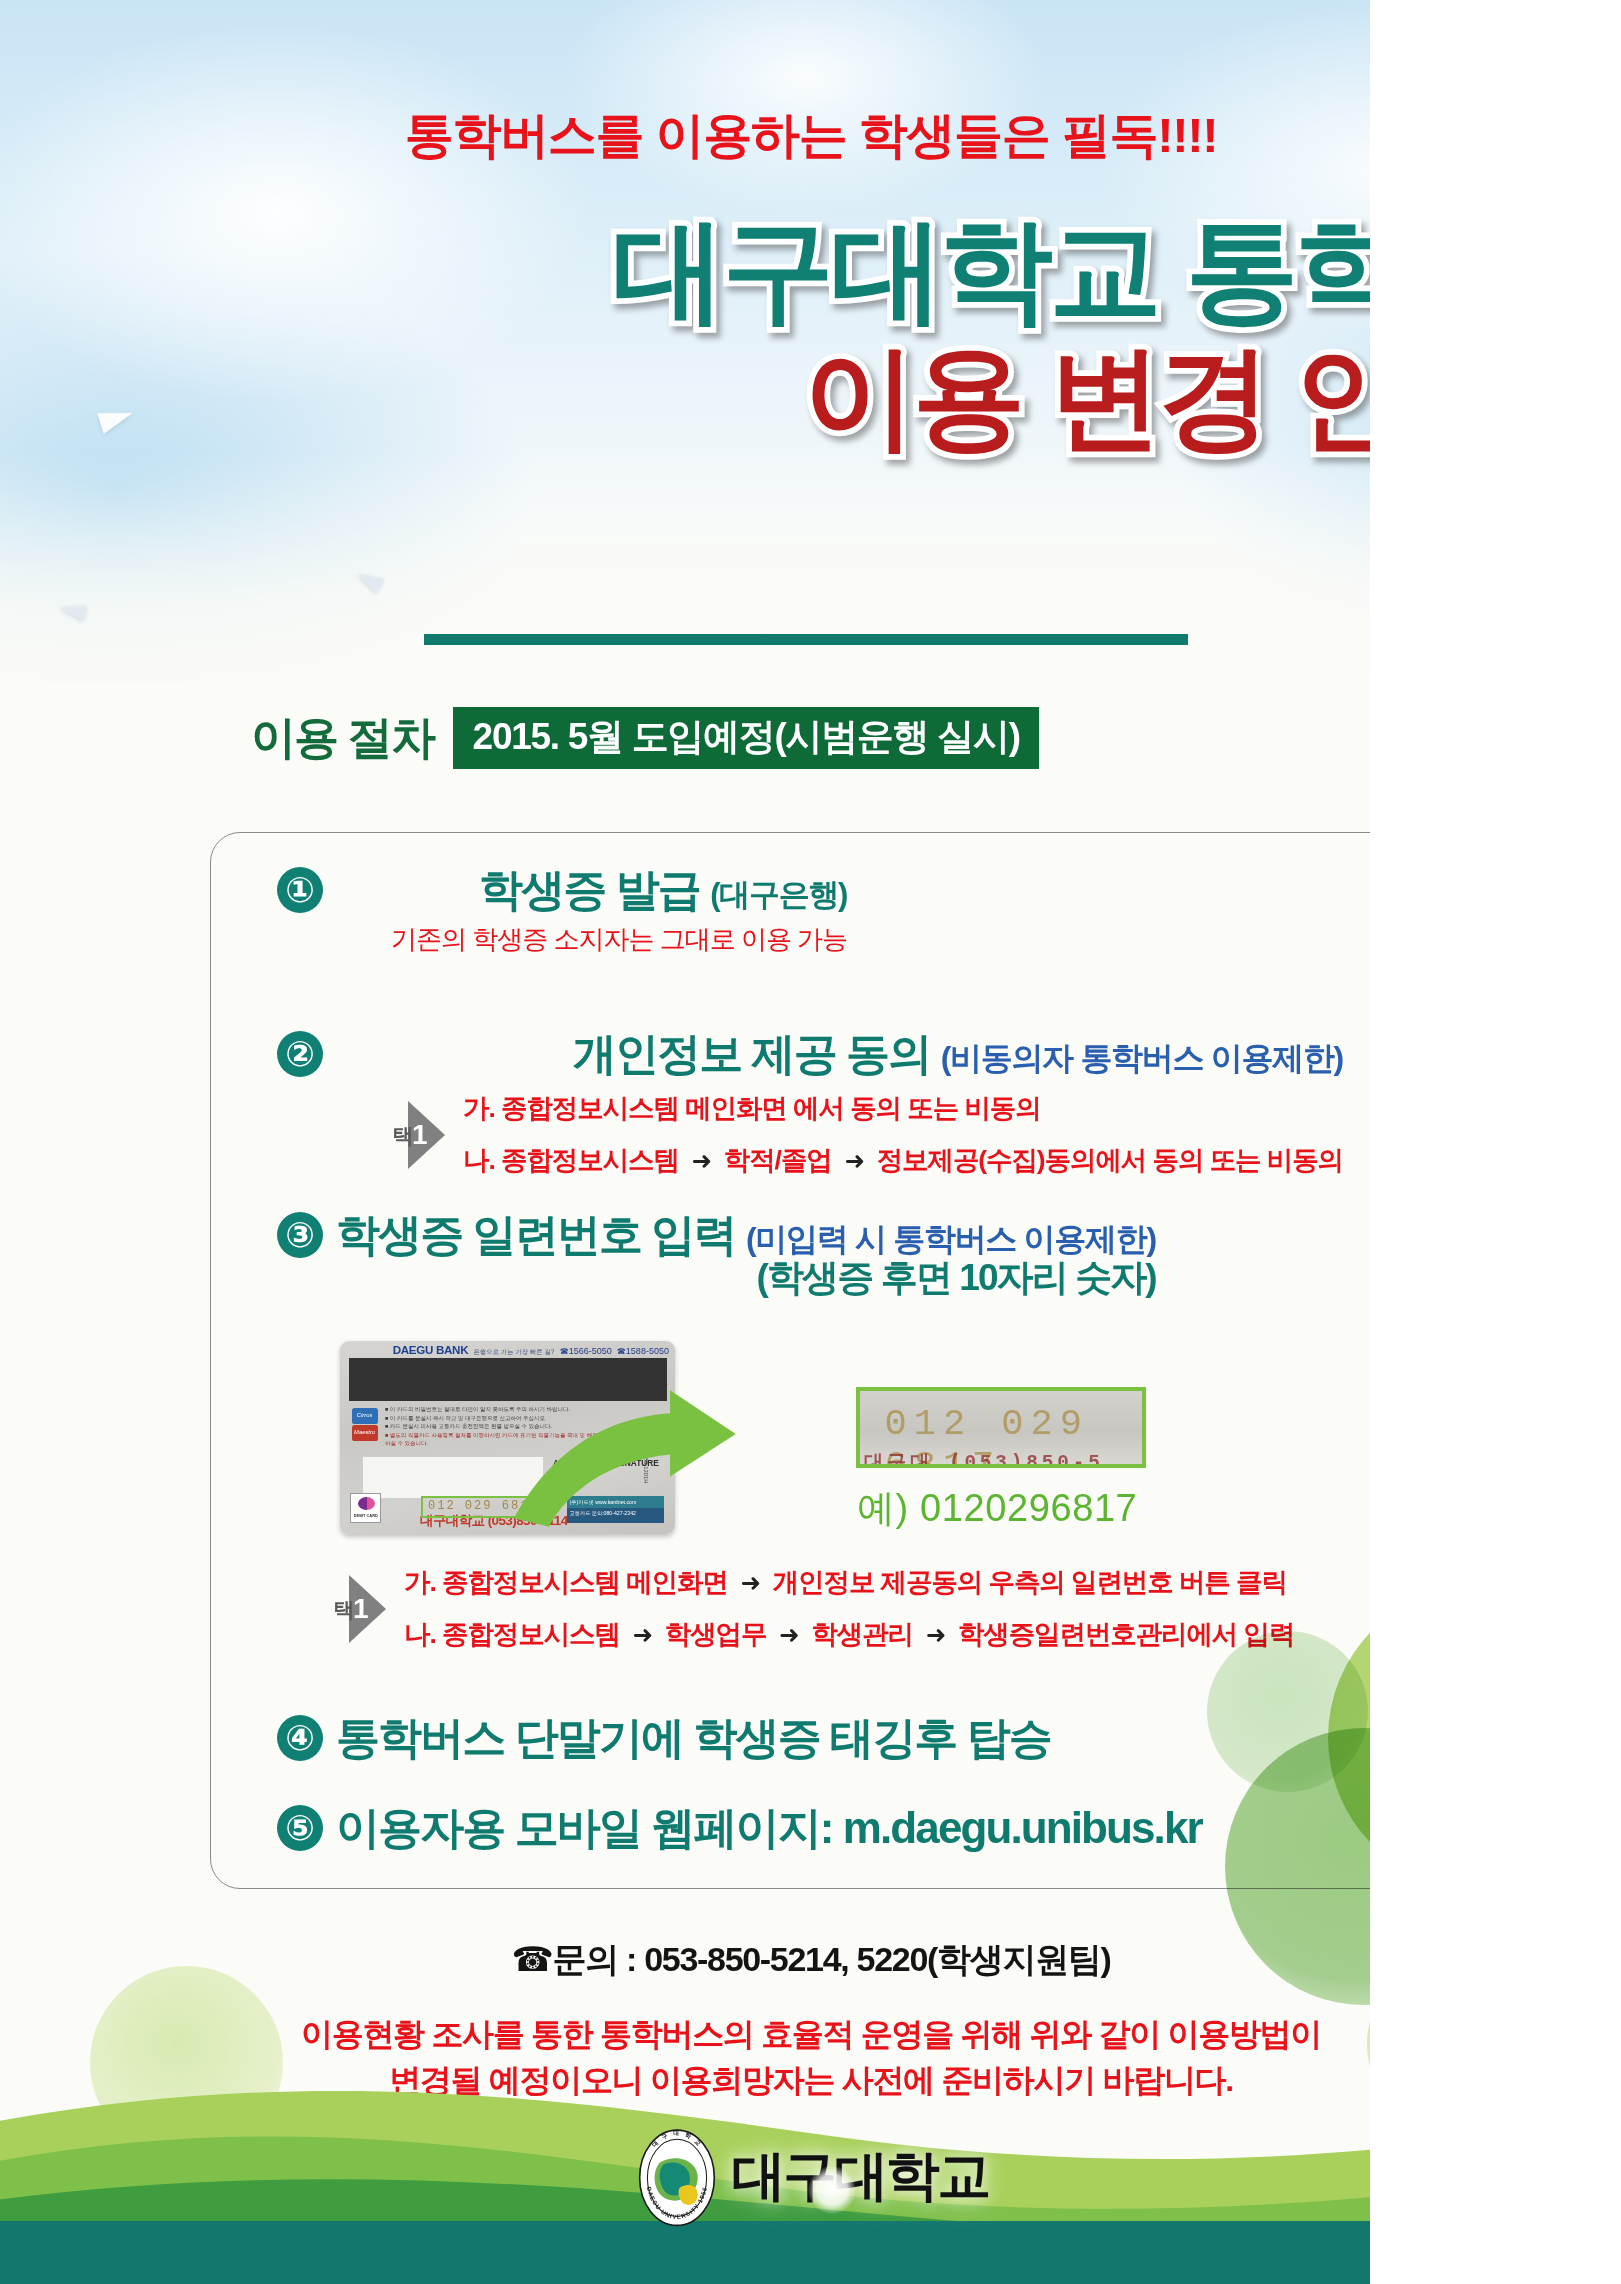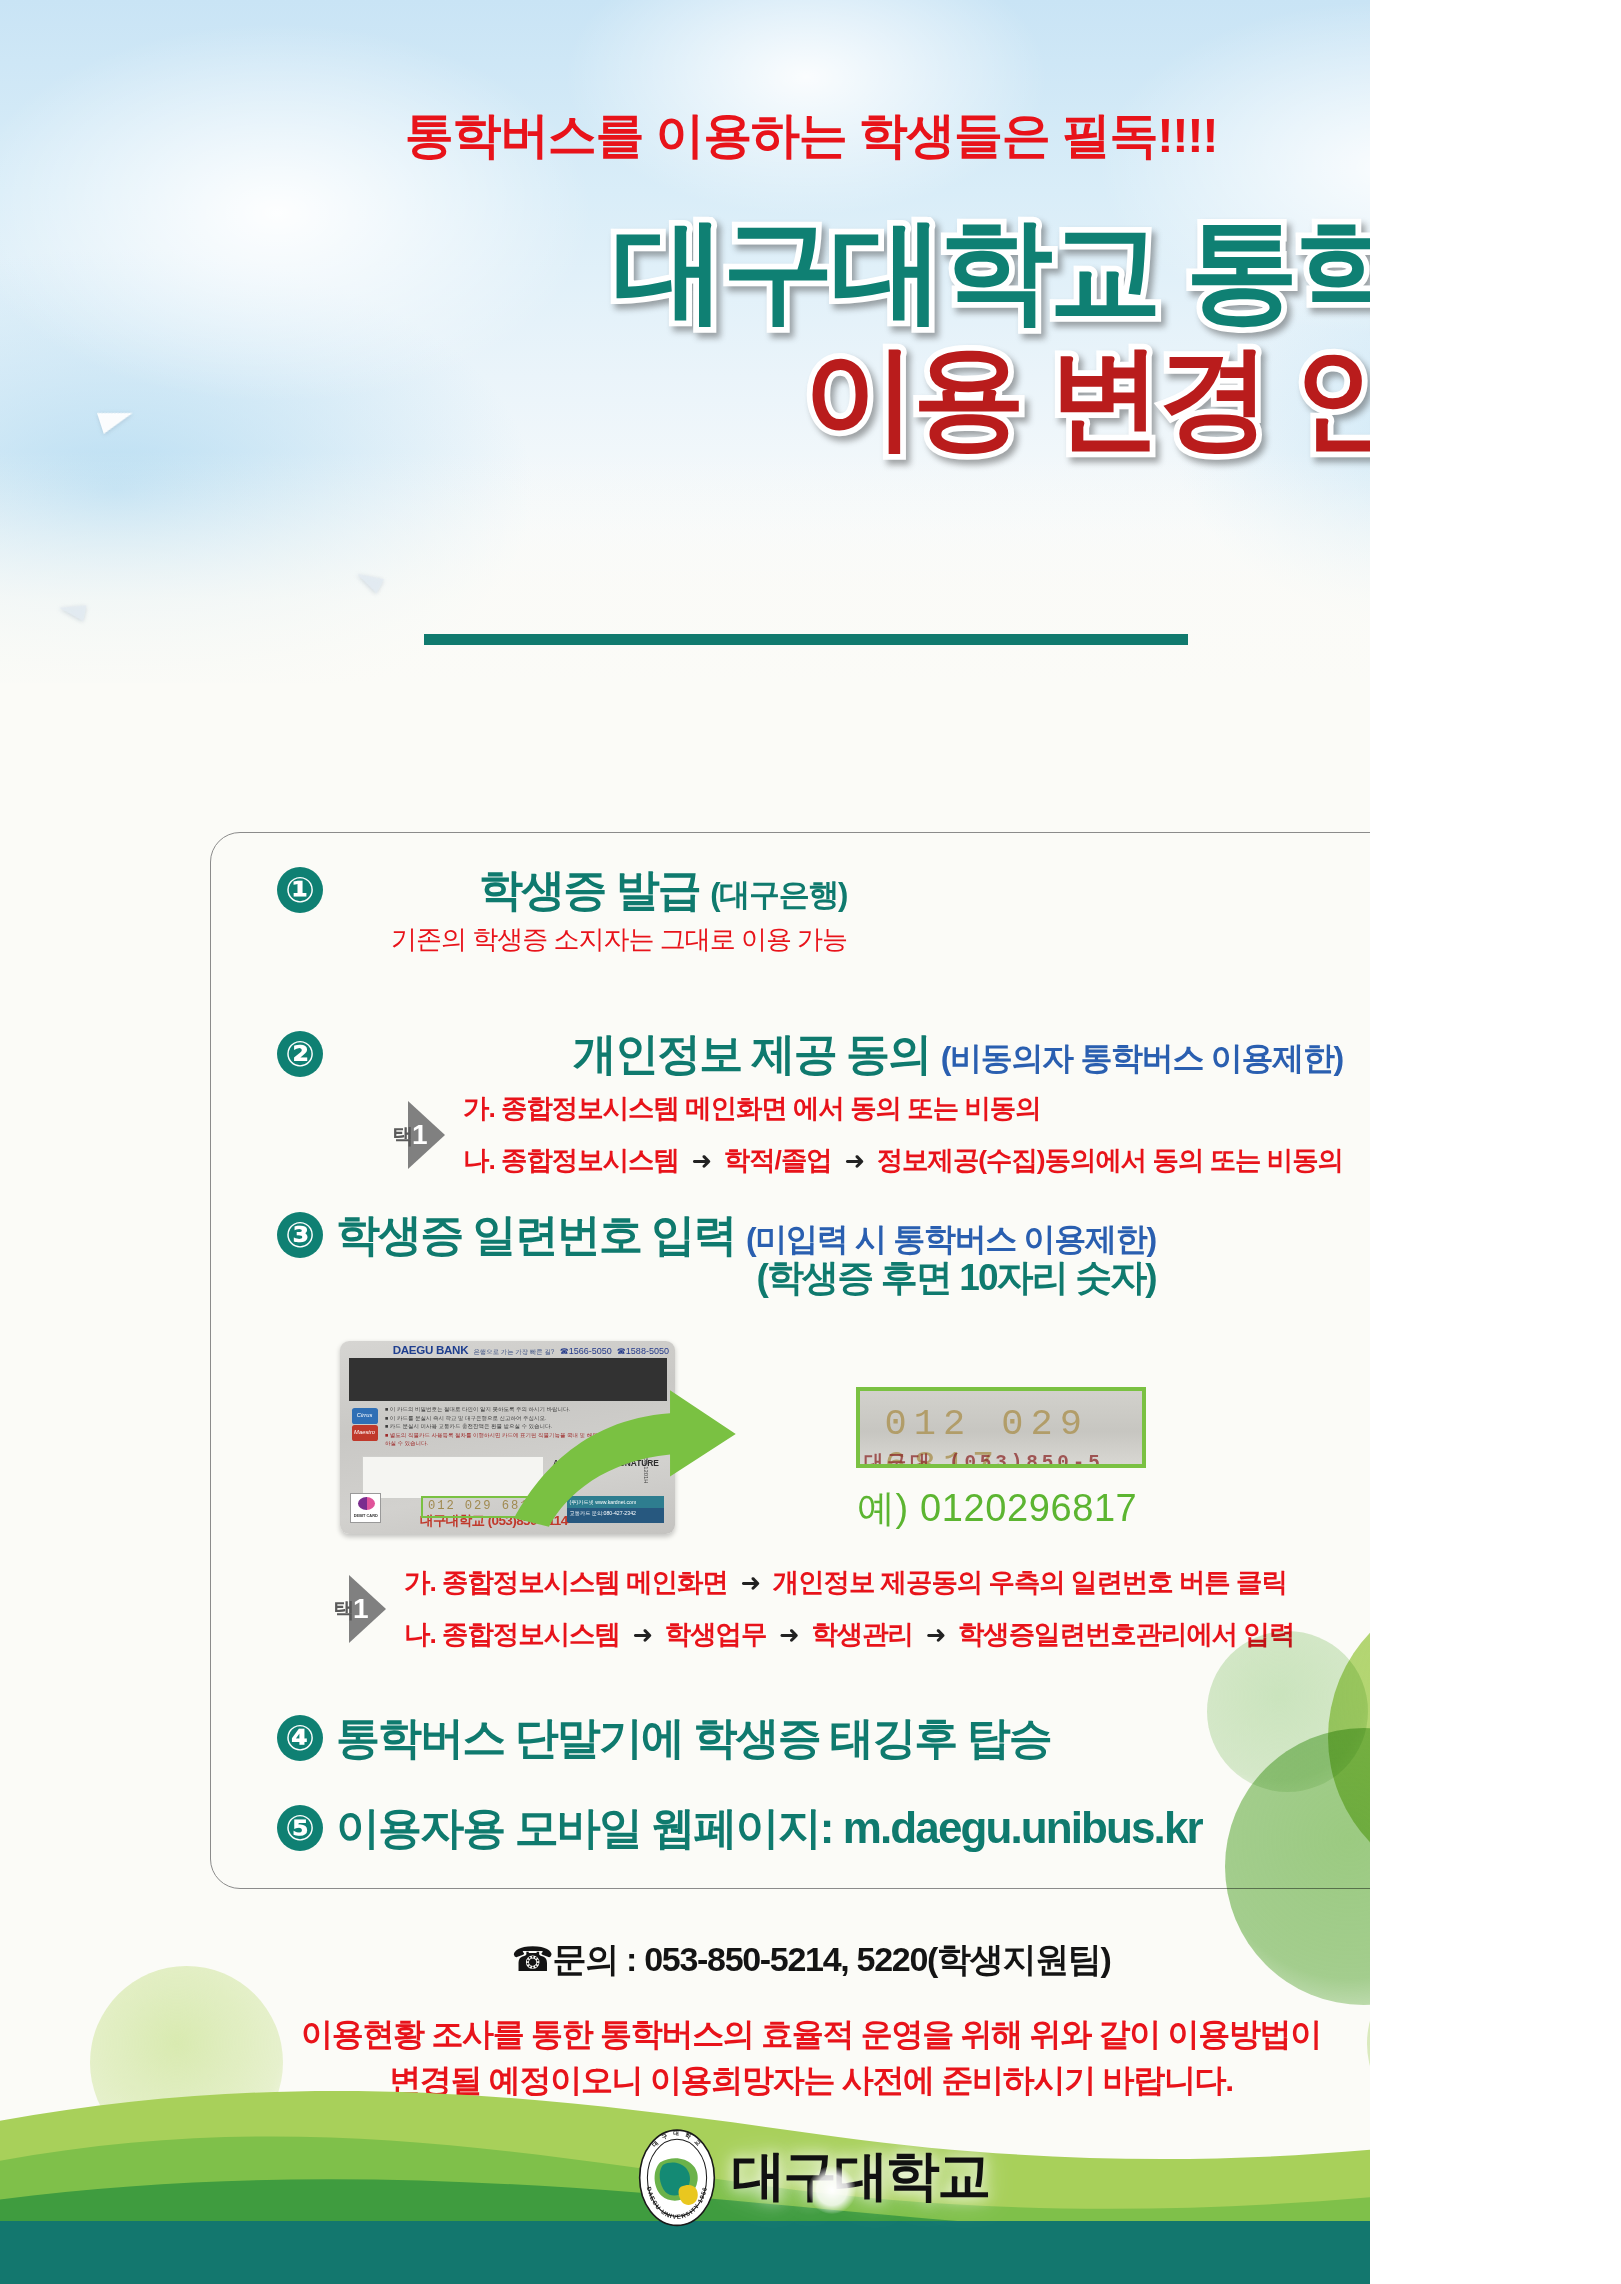--- a/index.html
+++ b/index.html
@@ -451,20 +451,24 @@
 
   <div class="kicker">통학버스를 이용하는 학생들은 필독!!!!</div>
 
   <div class="title-wrap">
     <div class="title-l1">대구대학교 통학버스</div>
     <div class="title-l2">이용 변경 안내문</div>
   </div>
 
   <div class="divider"></div>
 
+  <div class="sec-row">
+    <div class="sec-title">이용 절차</div>
+    <div class="sec-badge">2015. 5월 도입예정(시범운행 실시)</div>
+  </div>
 
   <div class="stepbox"></div>
 
   <div class="step" style="left:277px; top:867px;">
     <div class="num">①</div>
     <div>
       <div class="step-head">
         <span>학생증 발급</span>
         <span class="paren-teal">(대구은행)</span>
       </div>

